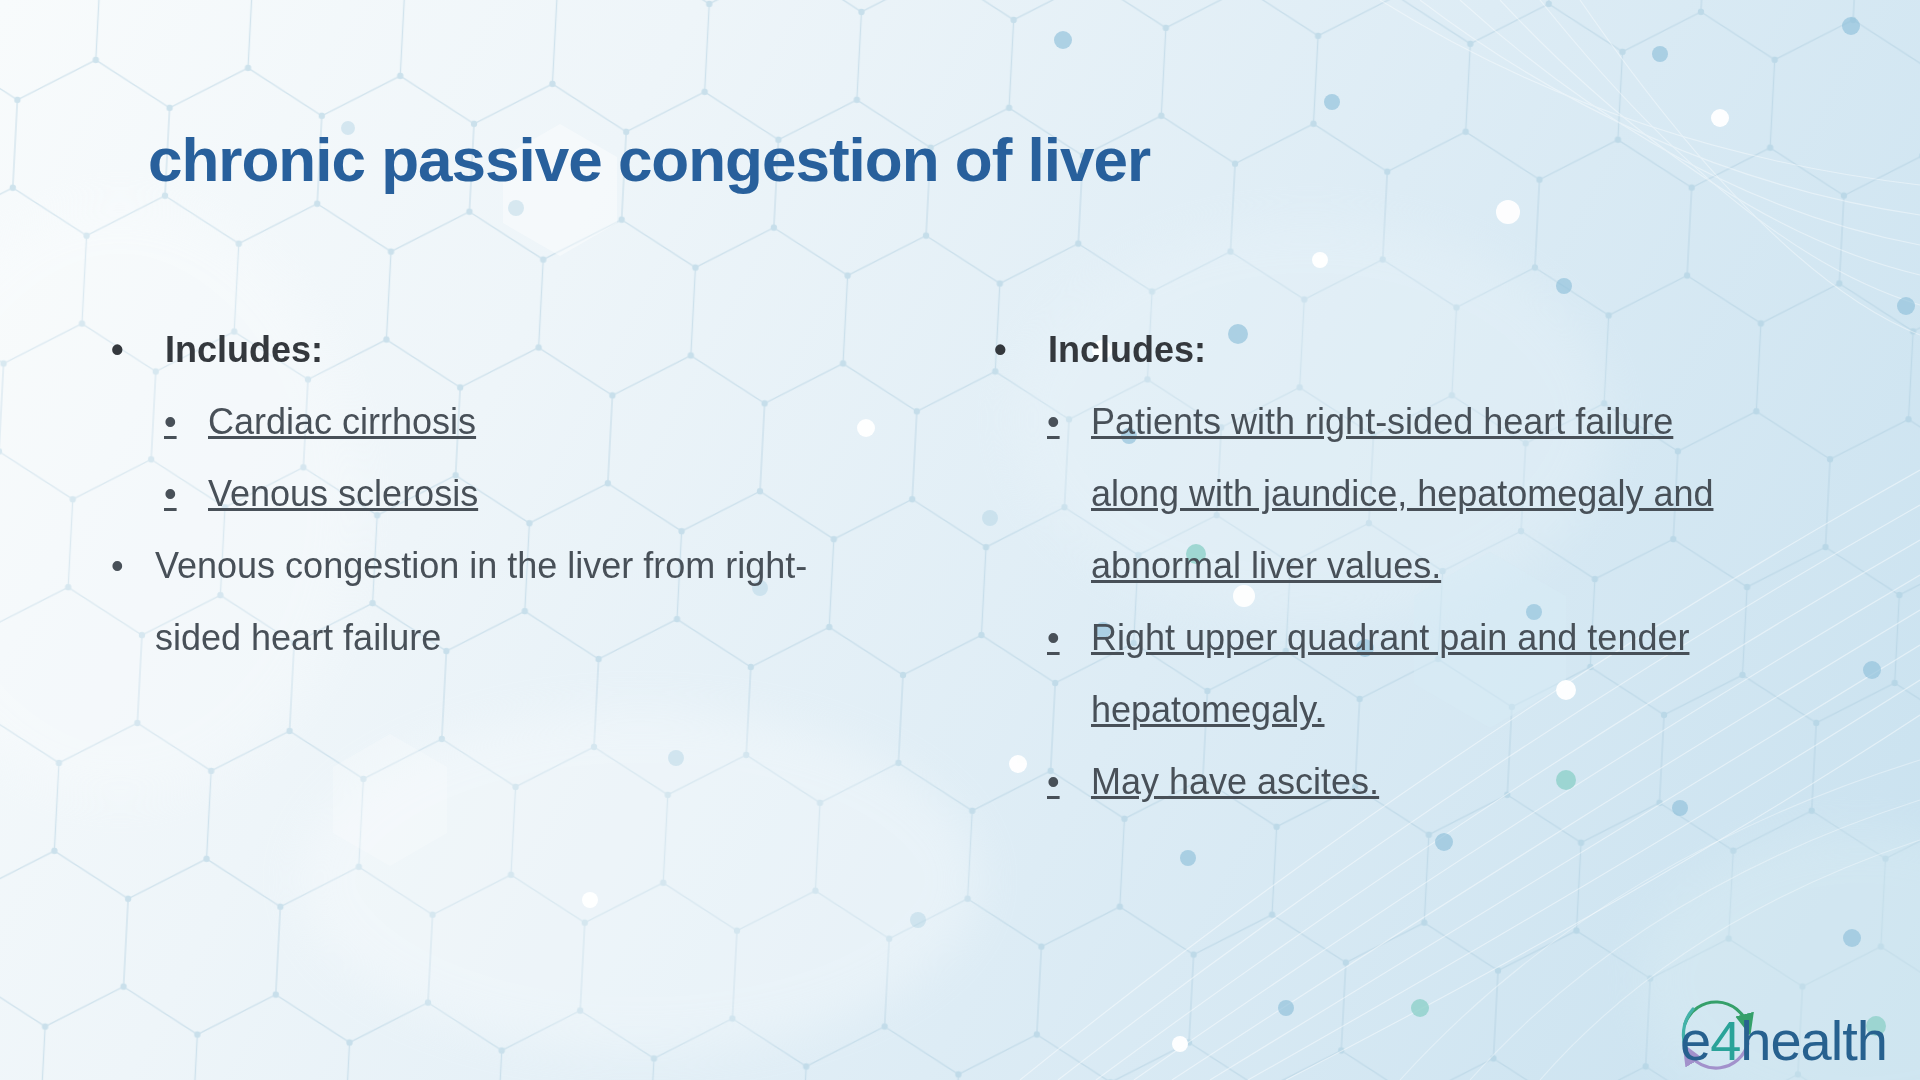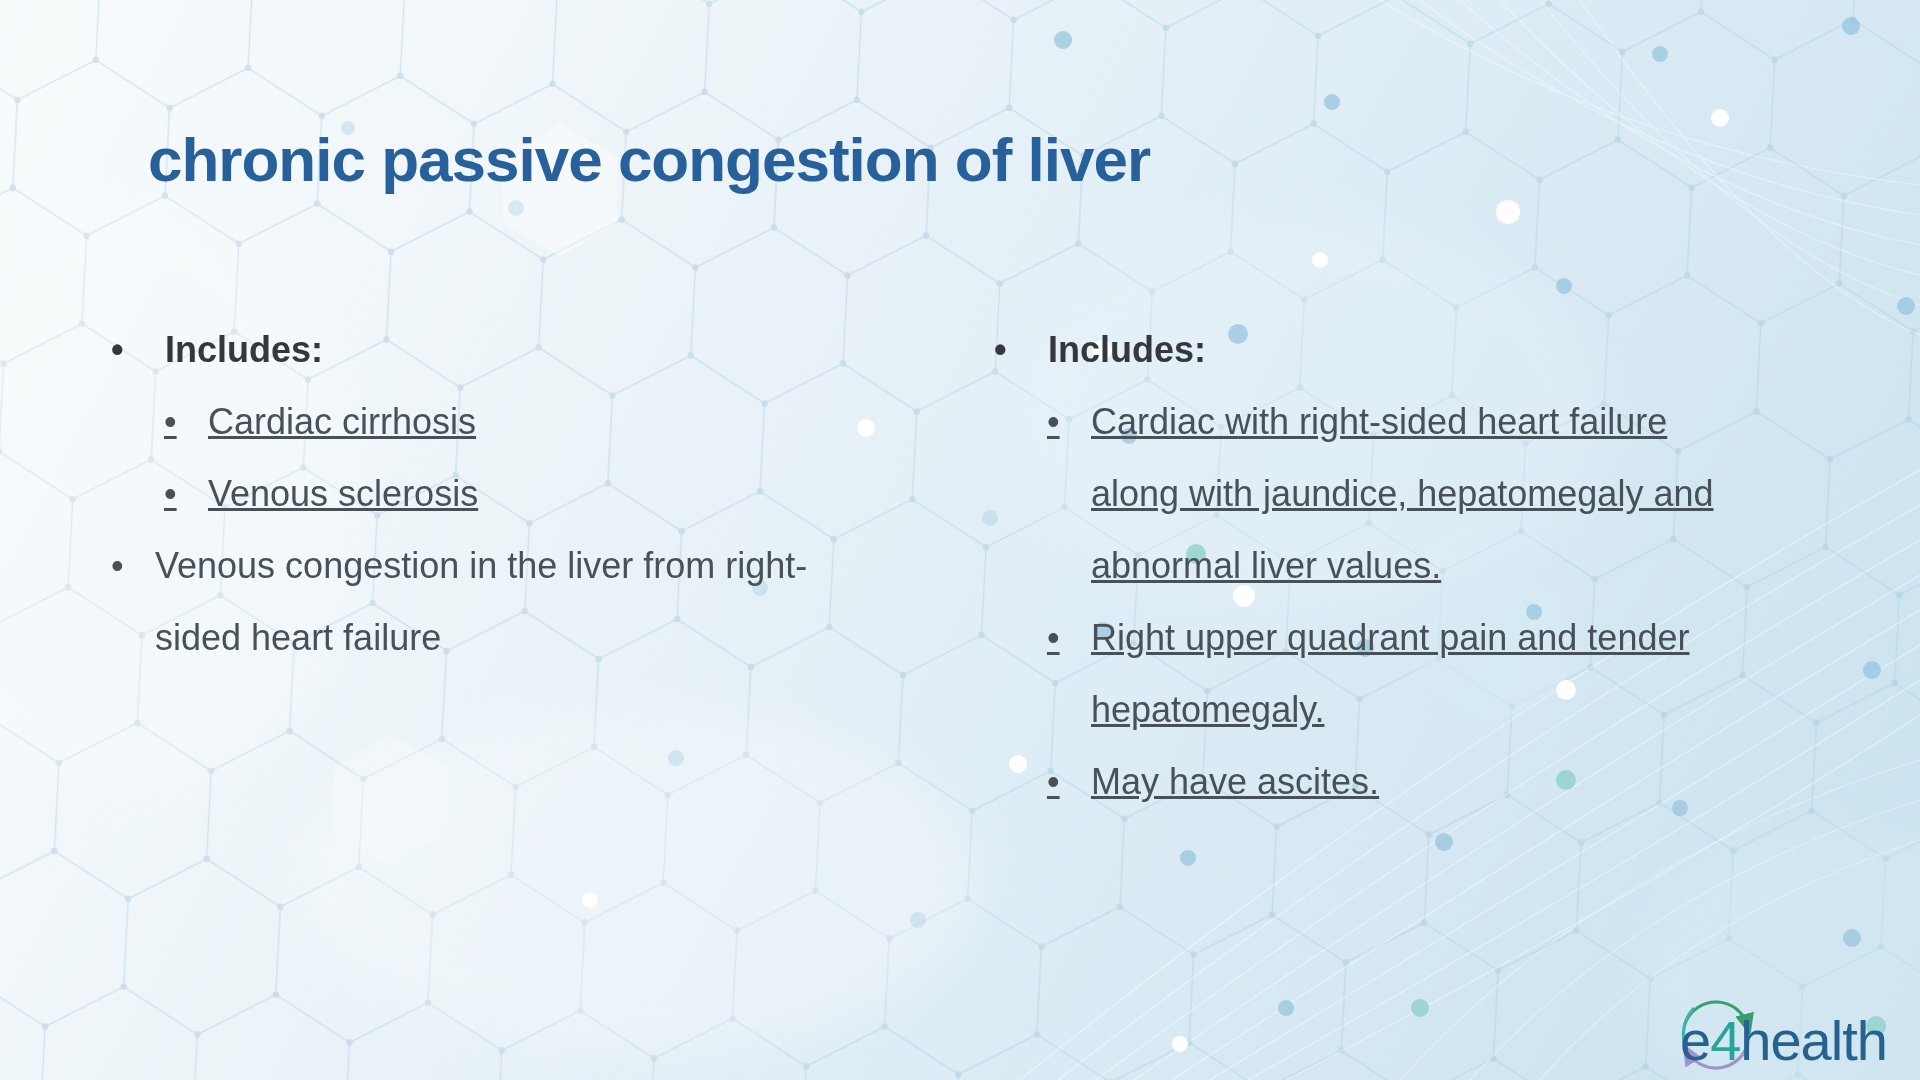--- a/index.html
+++ b/index.html
@@ -175,21 +175,21 @@
       <span class="li-text">Venous congestion in the liver from right-sided heart failure</span>
     </div>
     </div>
   <div class="col col-right">
       <div class="li level1 bold">
       <span class="bullet"></span>
       <span class="li-text">Includes:</span>
     </div>
       <div class="li level2">
       <span class="bullet"></span>
-      <span class="li-text">Cardiac with right-sided heart failure along with jaundice, hepatomegaly and abnormal liver values.</span>
+      <span class="li-text">Patients with right-sided heart failure along with jaundice, hepatomegaly and abnormal liver values.</span>
     </div>
       <div class="li level2">
       <span class="bullet"></span>
       <span class="li-text">Right upper quadrant pain and tender hepatomegaly.</span>
     </div>
       <div class="li level2">
       <span class="bullet"></span>
       <span class="li-text">May have ascites.</span>
     </div>
     </div>

